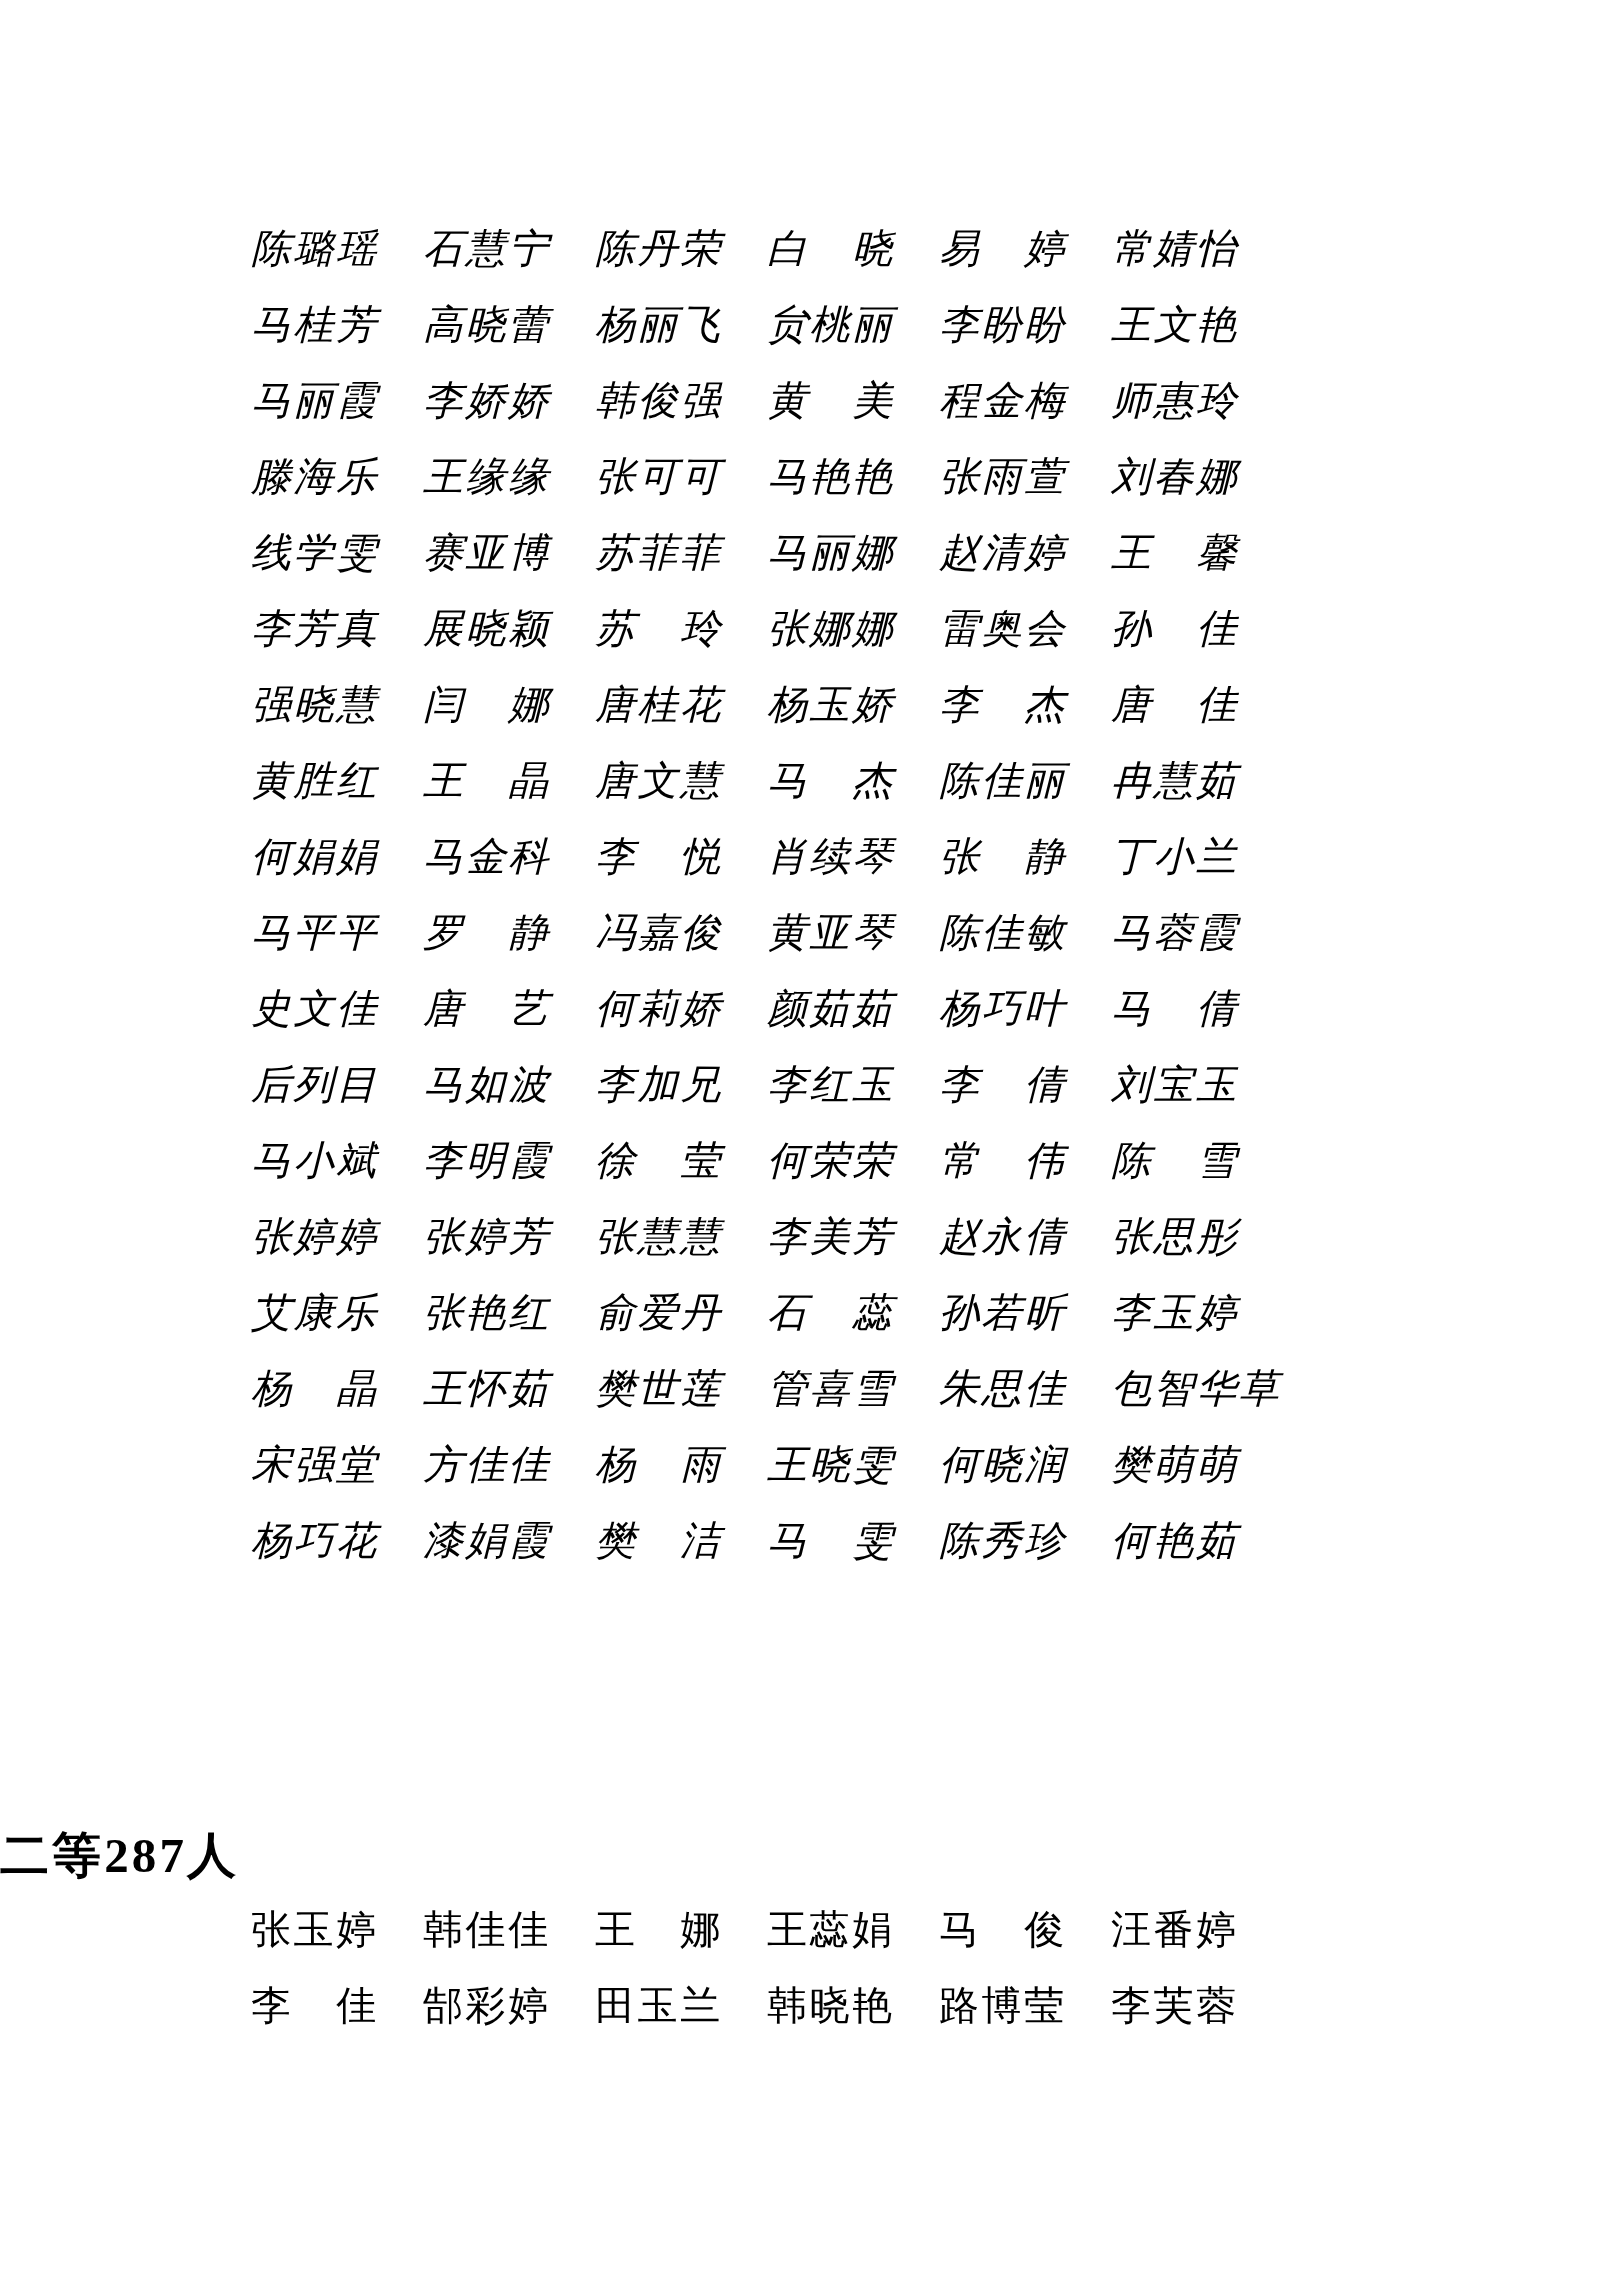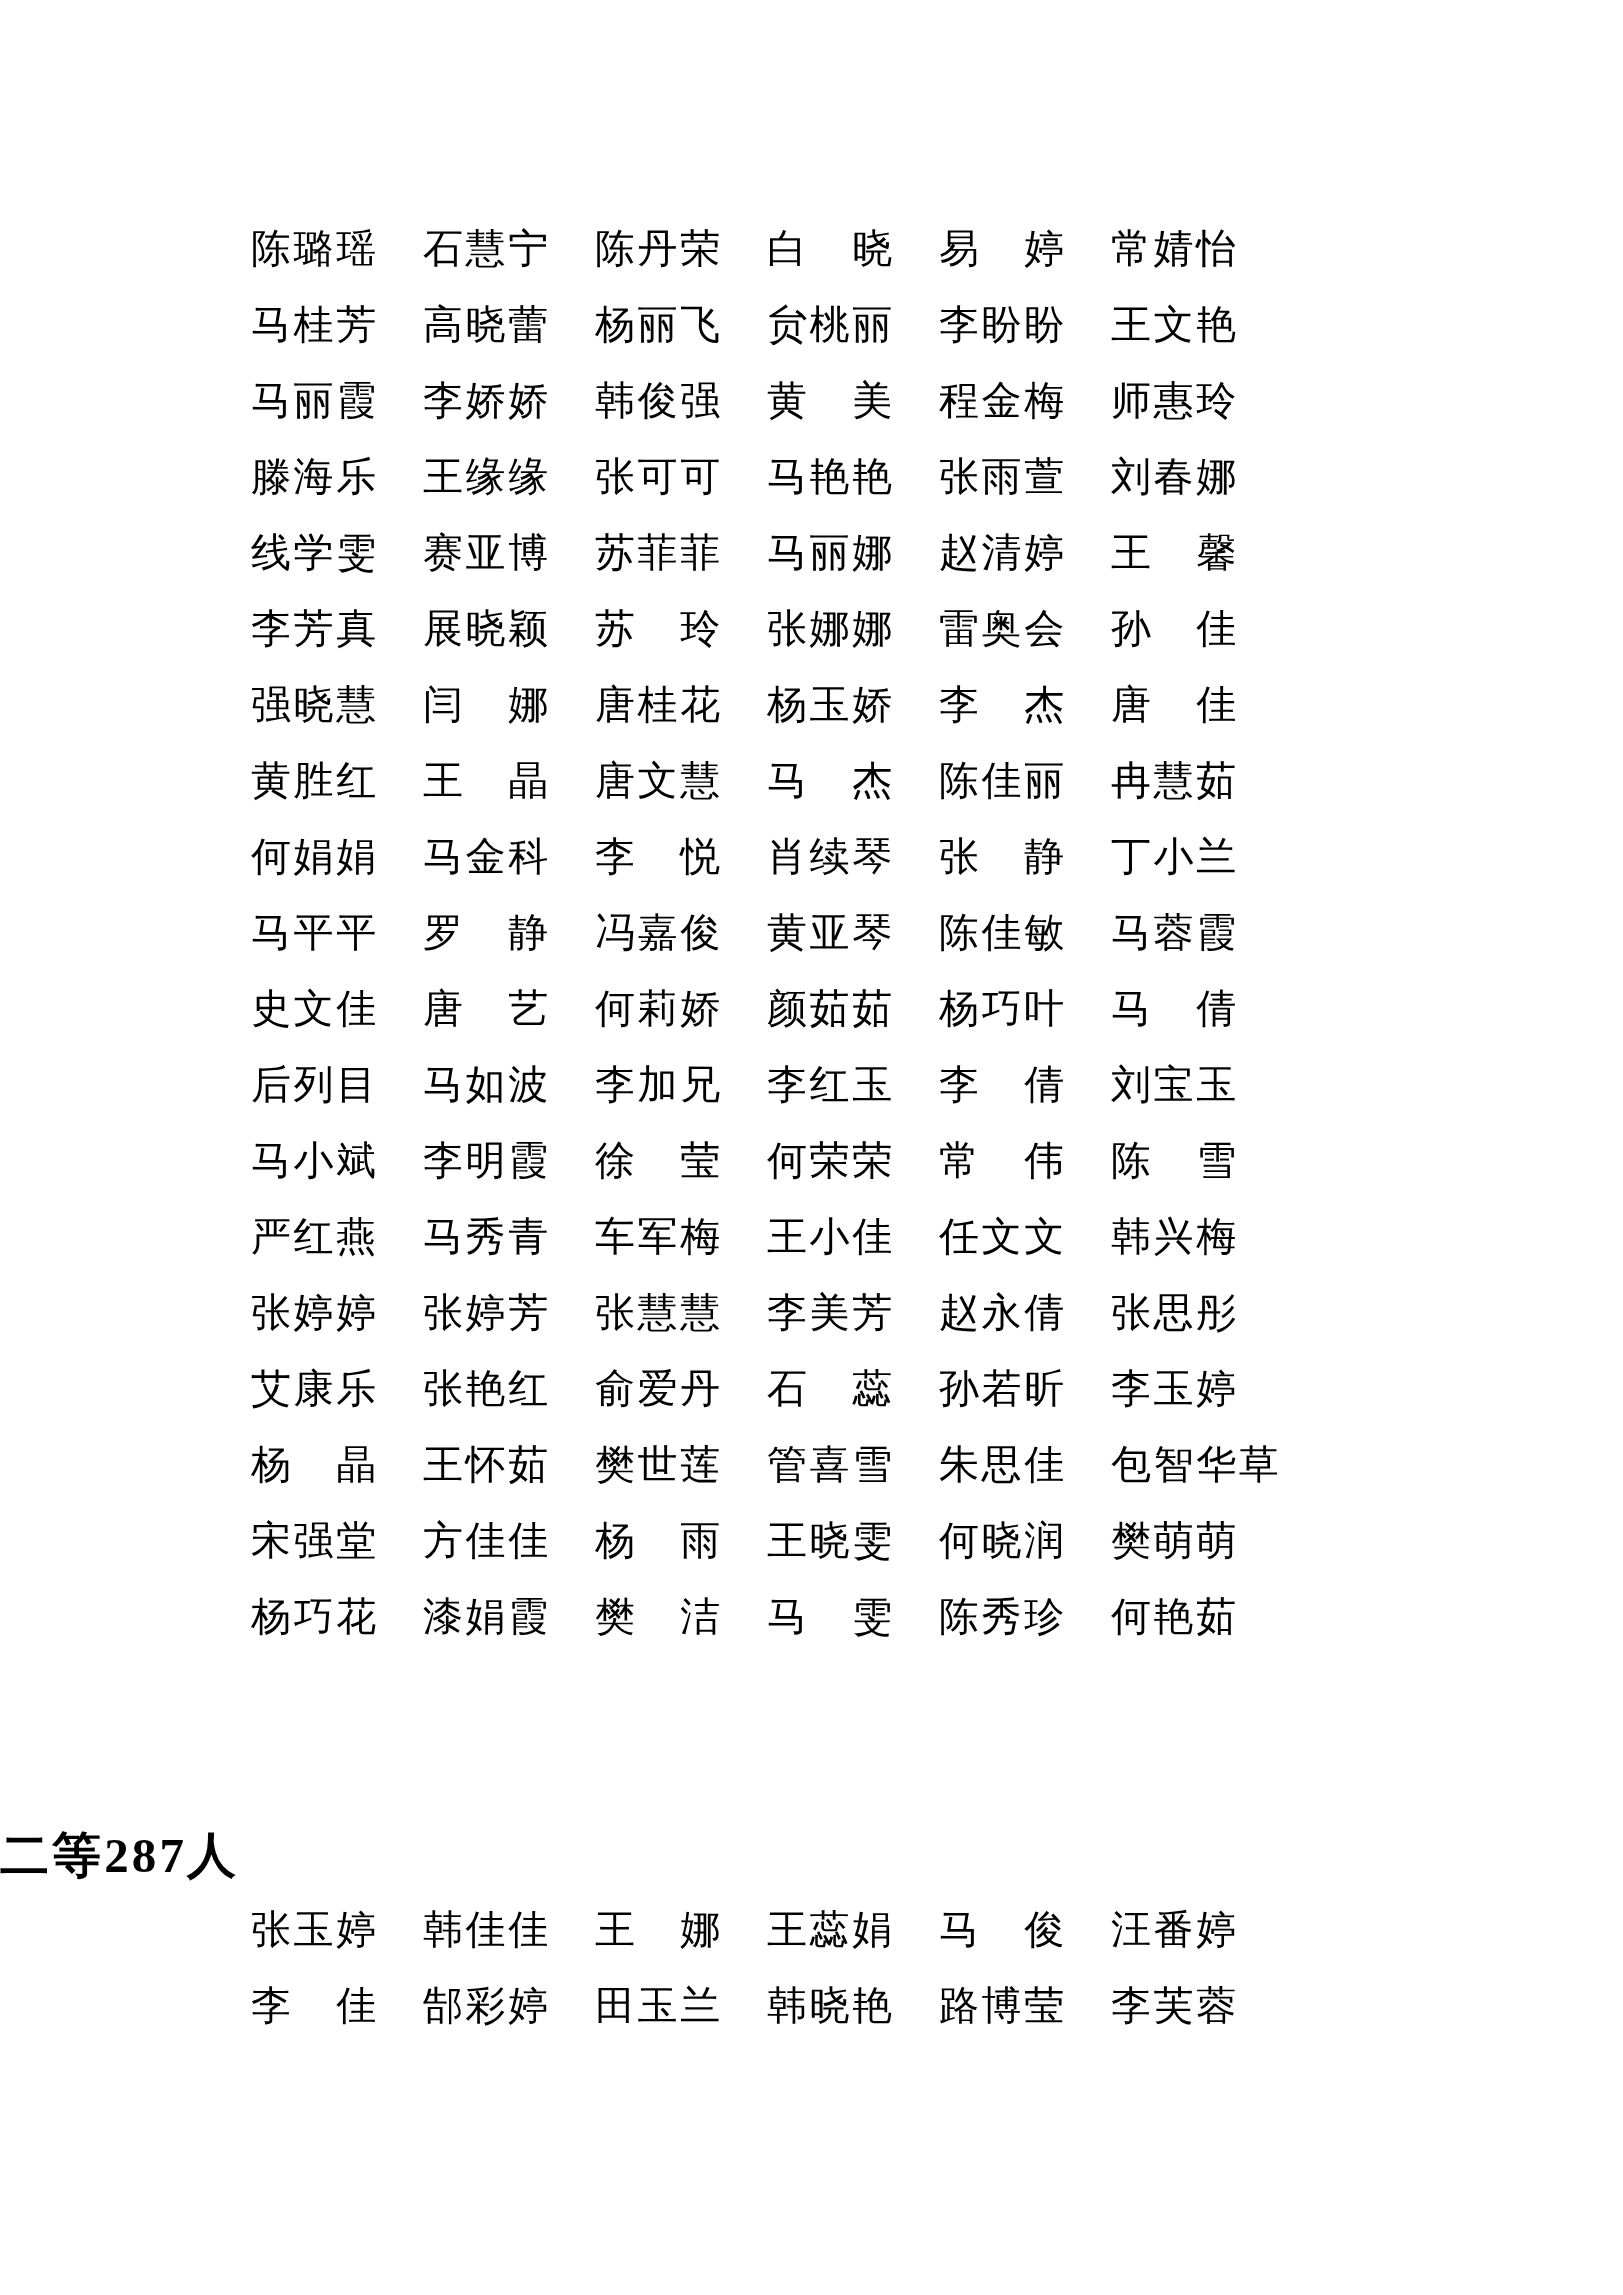--- a/index.html
+++ b/index.html
@@ -20,21 +20,21 @@
       left: 0;
       top: 0;
       width: 1623px;
       height: 2295px;
       background: #ffffff;
     }
     .name-rows {
       position: absolute;
       left: 251px;
     }
-    .name-rows.group1 { top: 211px; }
+    .name-rows.group1 { top: 211px; font-style: italic; }
     .name-rows.group2 { top: 1892px; }
     .name-row {
       display: flex;
       height: 76px;
       align-items: center;
     }
     .person-name {
       display: inline-block;
       flex: 0 0 172px;
       width: 172px;
@@ -161,28 +161,20 @@
       </div>
       <div class="name-row">
         <span class="person-name">马小斌</span>
         <span class="person-name">李明霞</span>
         <span class="person-name">徐　莹</span>
         <span class="person-name">何荣荣</span>
         <span class="person-name">常　伟</span>
         <span class="person-name">陈　雪</span>
       </div>
       <div class="name-row">
-        <span class="person-name">严红燕</span>
-        <span class="person-name">马秀青</span>
-        <span class="person-name">车军梅</span>
-        <span class="person-name">王小佳</span>
-        <span class="person-name">任文文</span>
-        <span class="person-name">韩兴梅</span>
-      </div>
-      <div class="name-row">
         <span class="person-name">张婷婷</span>
         <span class="person-name">张婷芳</span>
         <span class="person-name">张慧慧</span>
         <span class="person-name">李美芳</span>
         <span class="person-name">赵永倩</span>
         <span class="person-name">张思彤</span>
       </div>
       <div class="name-row">
         <span class="person-name">艾康乐</span>
         <span class="person-name">张艳红</span>

